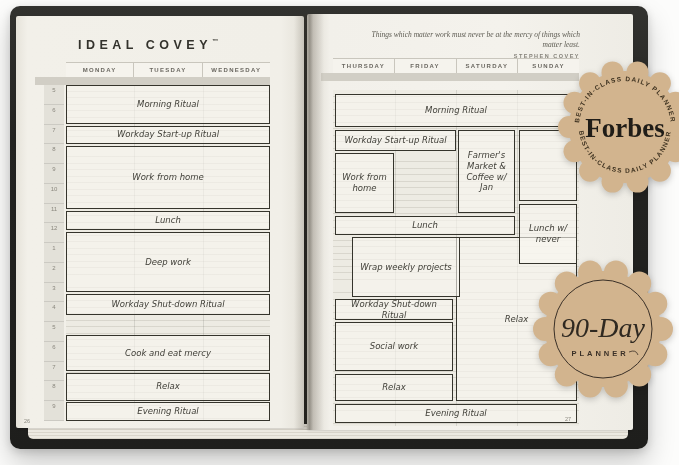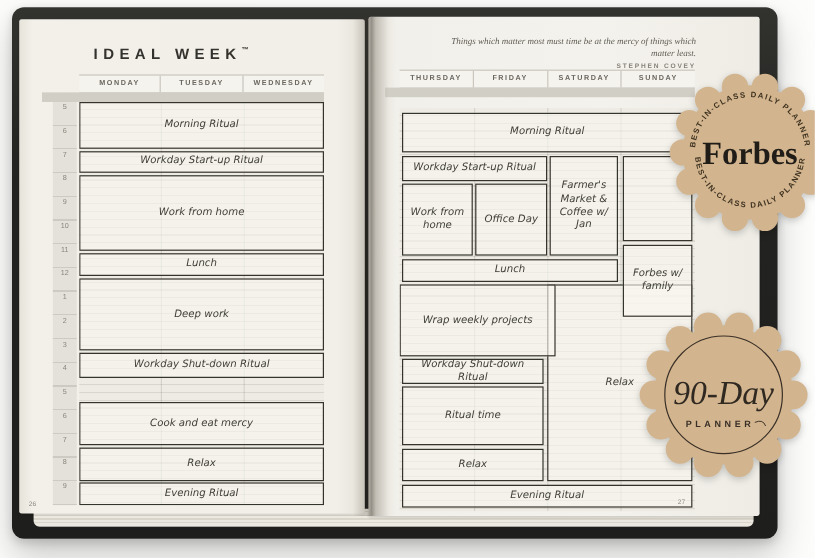--- a/index.html
+++ b/index.html
@@ -110,21 +110,21 @@
 </head>
 <body>
 
 <div class="stage">
 
   <div class="book">
     <div class="page-stack"></div>
 
     <div class="page page-left">
       <div class="lp-title">
-        <span>IDEAL WEEK</span><sup>™</sup>
+        <span>IDEAL COVEY</span><sup>™</sup>
       </div>
 
       <div class="day-header" style="left:50px;top:46px;width:204px;">
           <div class="day-cell">MONDAY</div>
           <div class="day-cell">TUESDAY</div>
           <div class="day-cell">WEDNESDAY</div>
         </div>
       <div class="gray-band" style="left:19px;top:61px;width:235px;"></div>
 
       <div class="time-col" style="left:28px;top:69px;height:336px;">
@@ -177,21 +177,21 @@
           <div class="block" style="left: 0px; top: 317px; width: 204px; height: 19px;">
             <span>Evening Ritual</span>
           </div>
         </div>
 
       <div class="pgnum pgnum-left">26</div>
     </div>
 
     <div class="page page-right">
       <div class="quote-wrap">
-        <div class="quote">Things which matter most must time be at the mercy of things which matter least.</div>
+        <div class="quote">Things which matter work must never be at the mercy of things which matter least.</div>
         <div class="quote-attrib">STEPHEN COVEY</div>
       </div>
 
       <div class="day-header" style="left:26px;top:44px;width:246px;">
           <div class="day-cell">THURSDAY</div>
           <div class="day-cell">FRIDAY</div>
           <div class="day-cell">SATURDAY</div>
           <div class="day-cell">SUNDAY</div>
         </div>
       <div class="gray-band" style="left:14px;top:59px;width:258px;"></div>
@@ -202,47 +202,44 @@
         <div class="vsep" style="left:184px;"></div>
       <div class="block" style="left: 2px; top: 4px; width: 242px; height: 33px;">
             <span>Morning Ritual</span>
           </div>
           <div class="block" style="left: 2px; top: 40px; width: 121px; height: 21px;">
             <span>Workday Start-up Ritual</span>
           </div>
           <div class="block" style="left: 2px; top: 63px; width: 59px; height: 60px;">
             <span>Work from home</span>
           </div>
-          <div class="block" style="left: 63px; top: 63px; width: 60px; height: 60px;">
-            <span>Office Day</span>
-          </div>
           <div class="block" style="left: 125px; top: 40px; width: 57px; height: 83px; justify-content: flex-end;">
             <span>Farmer's Market &amp; Coffee w/ Jan</span>
           </div>
           <div class="block" style="left: 2px; top: 126px; width: 180px; height: 19px;">
             <span>Lunch</span>
           </div>
           <div class="block" style="left: 123px; top: 147px; width: 121px; height: 164px;">
             <span>Relax</span>
           </div>
-          <div class="block" style="left: 0; top: 147px; width: 130px; height: 60px;">
+          <div class="block" style="left: 19px; top: 147px; width: 108px; height: 60px;">
             <span>Wrap weekly projects</span>
           </div>
           <div class="block" style="left: 2px; top: 209px; width: 118px; height: 21px;">
             <span>Workday Shut-down Ritual</span>
           </div>
           <div class="block" style="left: 2px; top: 232px; width: 118px; height: 49px;">
-            <span>Ritual time</span>
+            <span>Social work</span>
           </div>
           <div class="block" style="left: 2px; top: 284px; width: 118px; height: 27px;">
             <span>Relax</span>
           </div>
           <div class="block" style="left: 186px; top: 40px; width: 58px; height: 71px;"></div>
           <div class="block" style="left: 186px; top: 114px; width: 58px; height: 60px;">
-            <span>Forbes w/ family</span>
+            <span>Lunch w/ never</span>
           </div>
           <div class="block" style="left: 2px; top: 314px; width: 242px; height: 19px;">
             <span>Evening Ritual</span>
           </div>
         </div>
 
       <div class="pgnum pgnum-right">27</div>
     </div>
 
     <div class="spine-shadow"></div>

